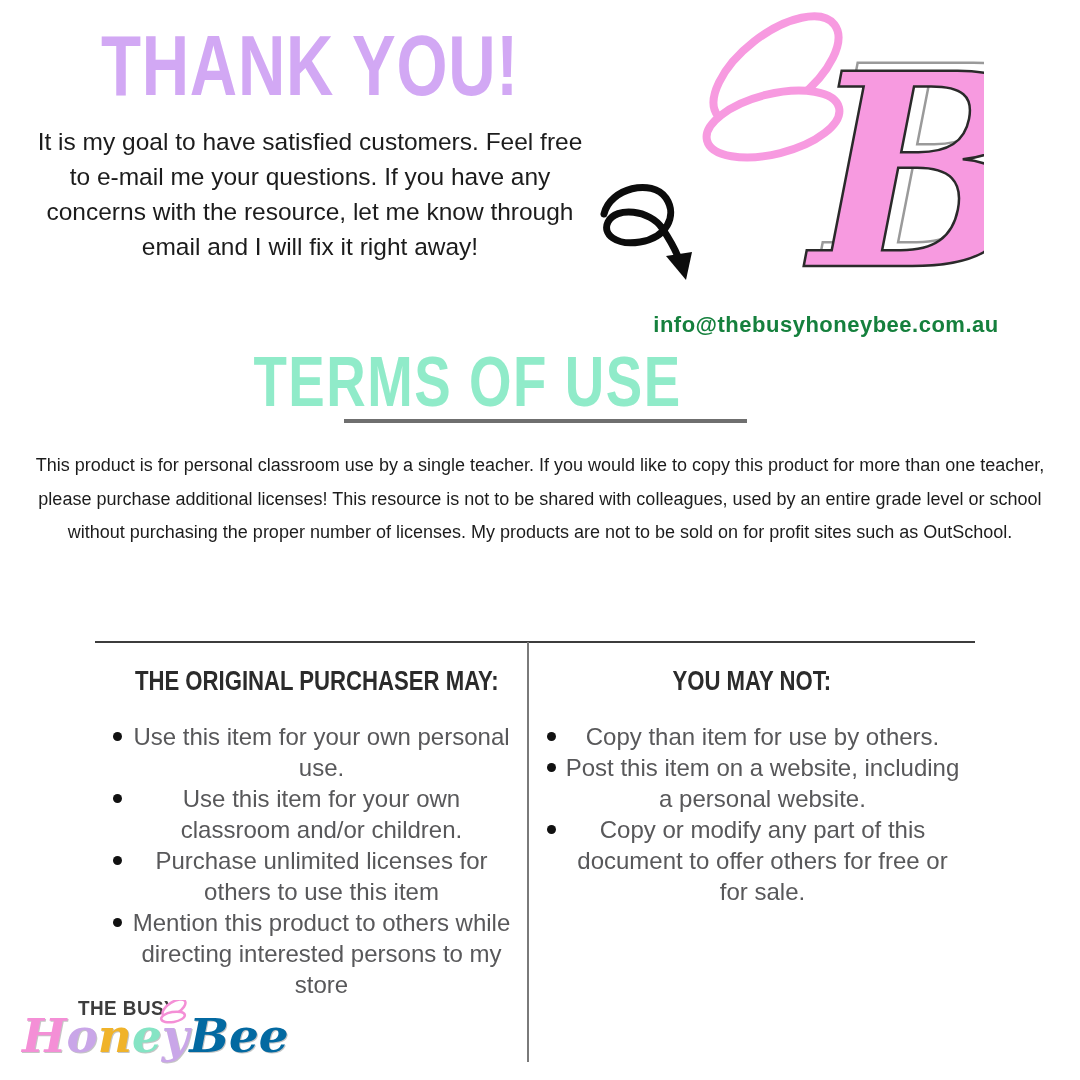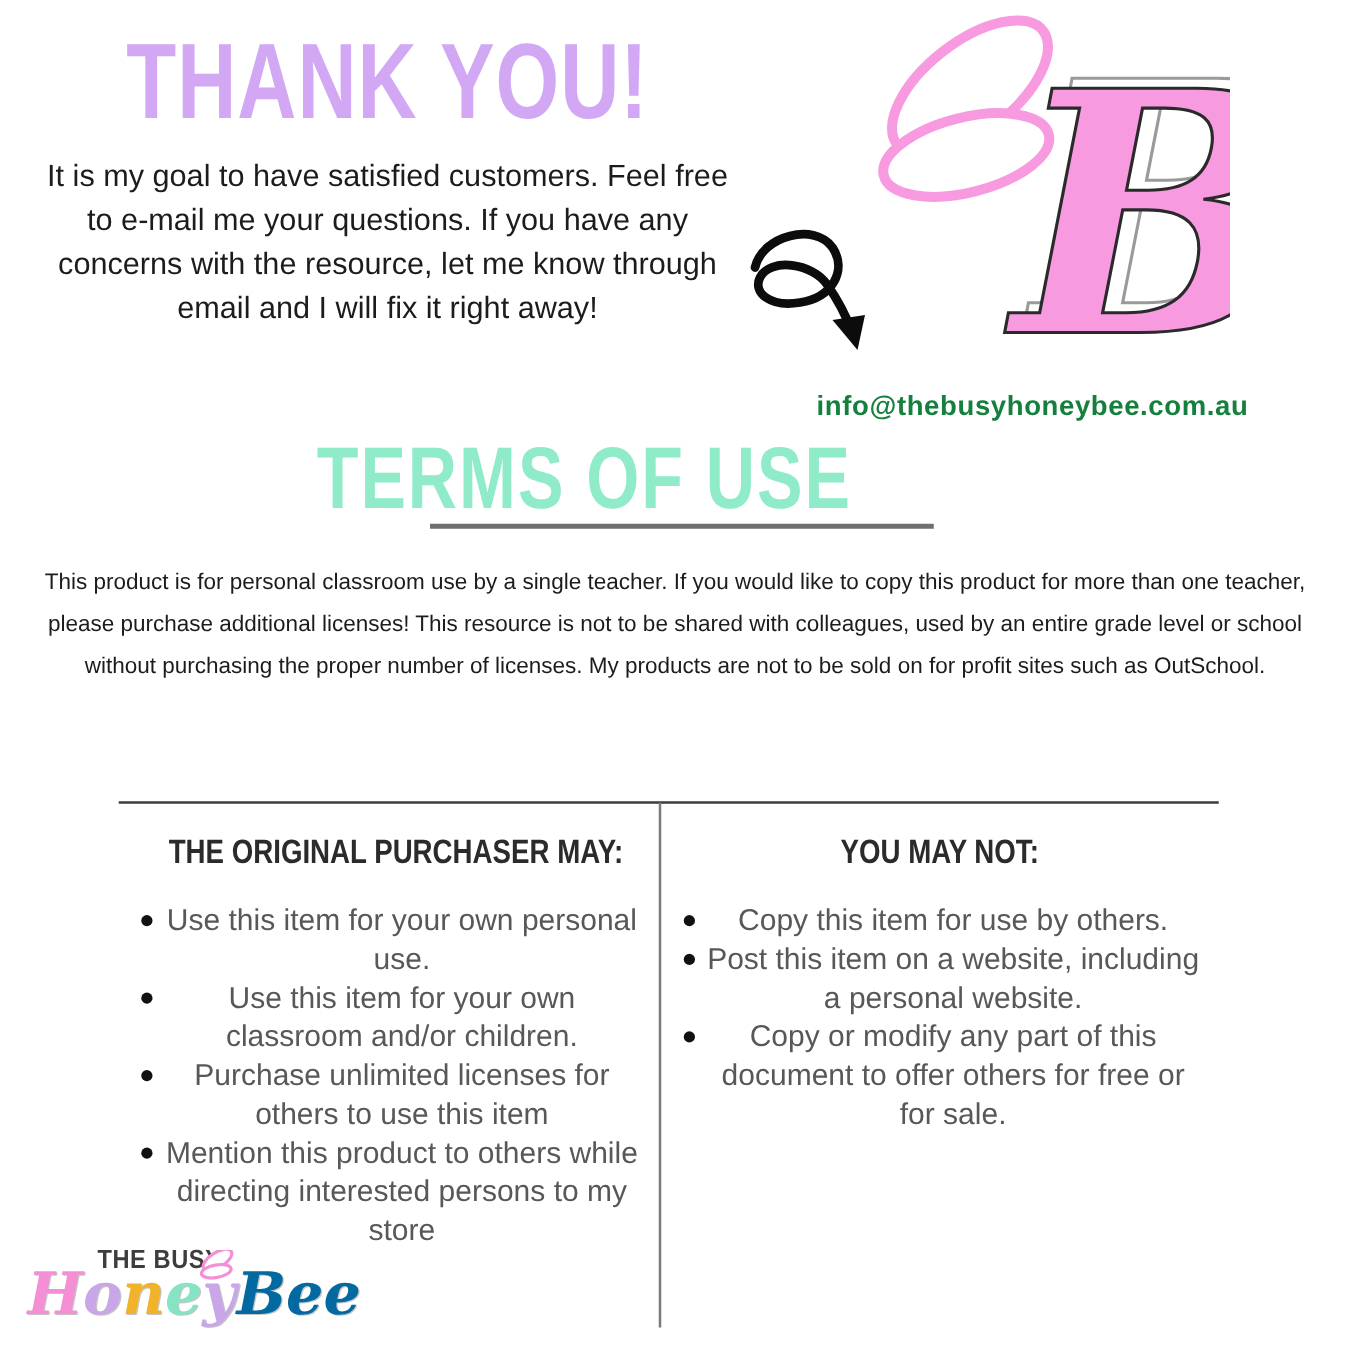--- a/index.html
+++ b/index.html
@@ -197,21 +197,21 @@
     </ul>
 </div>
 
 <div class="abs col col-right">
   <div class="col-heading">
     <span>YOU MAY NOT:</span>
   </div>
   <ul class="bullets">
       <li>
         <span class="dot"></span>
-        <span class="li-text">Copy this item for use by others.</span>
+        <span class="li-text">Copy than item for use by others.</span>
       </li>
       <li>
         <span class="dot"></span>
         <span class="li-text">Post this item on a website, including a personal website.</span>
       </li>
       <li>
         <span class="dot"></span>
         <span class="li-text">Copy or modify any part of this document to offer others for free or for sale.</span>
       </li>
     </ul>

